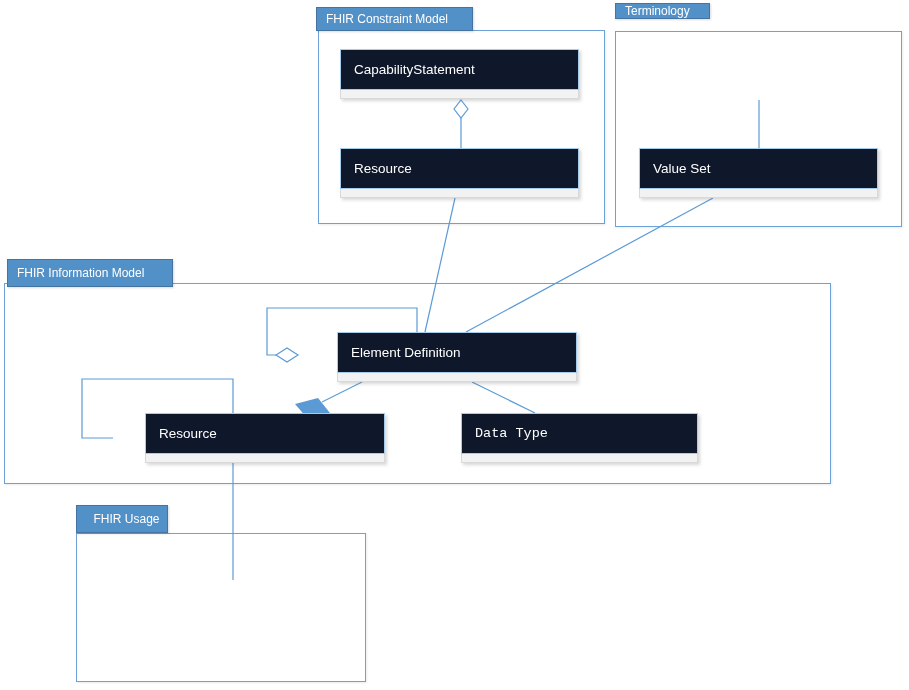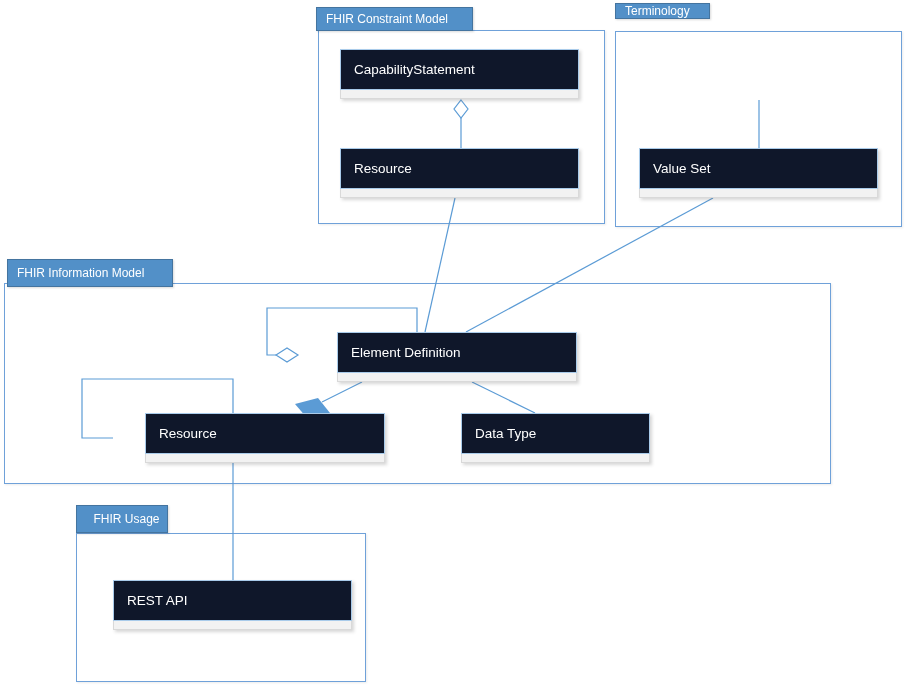--- a/index.html
+++ b/index.html
@@ -132,23 +132,19 @@
   <div class="uml-class" style="left:298px; top:332px; width:240px;margin-left:39px;">
     <div class="title">Element Definition</div>
     <div class="compartment"></div>
   </div>
 
   <div class="uml-class" style="left:113px; top:413px; width:240px;margin-left:32px;">
     <div class="title">Resource</div>
     <div class="compartment"></div>
   </div>
 
-  <div class="uml-class" style="left:461px; top:413px; width:189px;">
+  <div class="uml-class" style="left:461px; top:413px; width:237px;font-family:Liberation Mono, monospace;">
     <div class="title">Data Type</div>
     <div class="compartment"></div>
   </div>
 
-  <div class="uml-class" style="left:113px; top:580px; width:239px;">
-    <div class="title">REST API</div>
-    <div class="compartment"></div>
-  </div>
 
 </div>
 
 </body></html>

